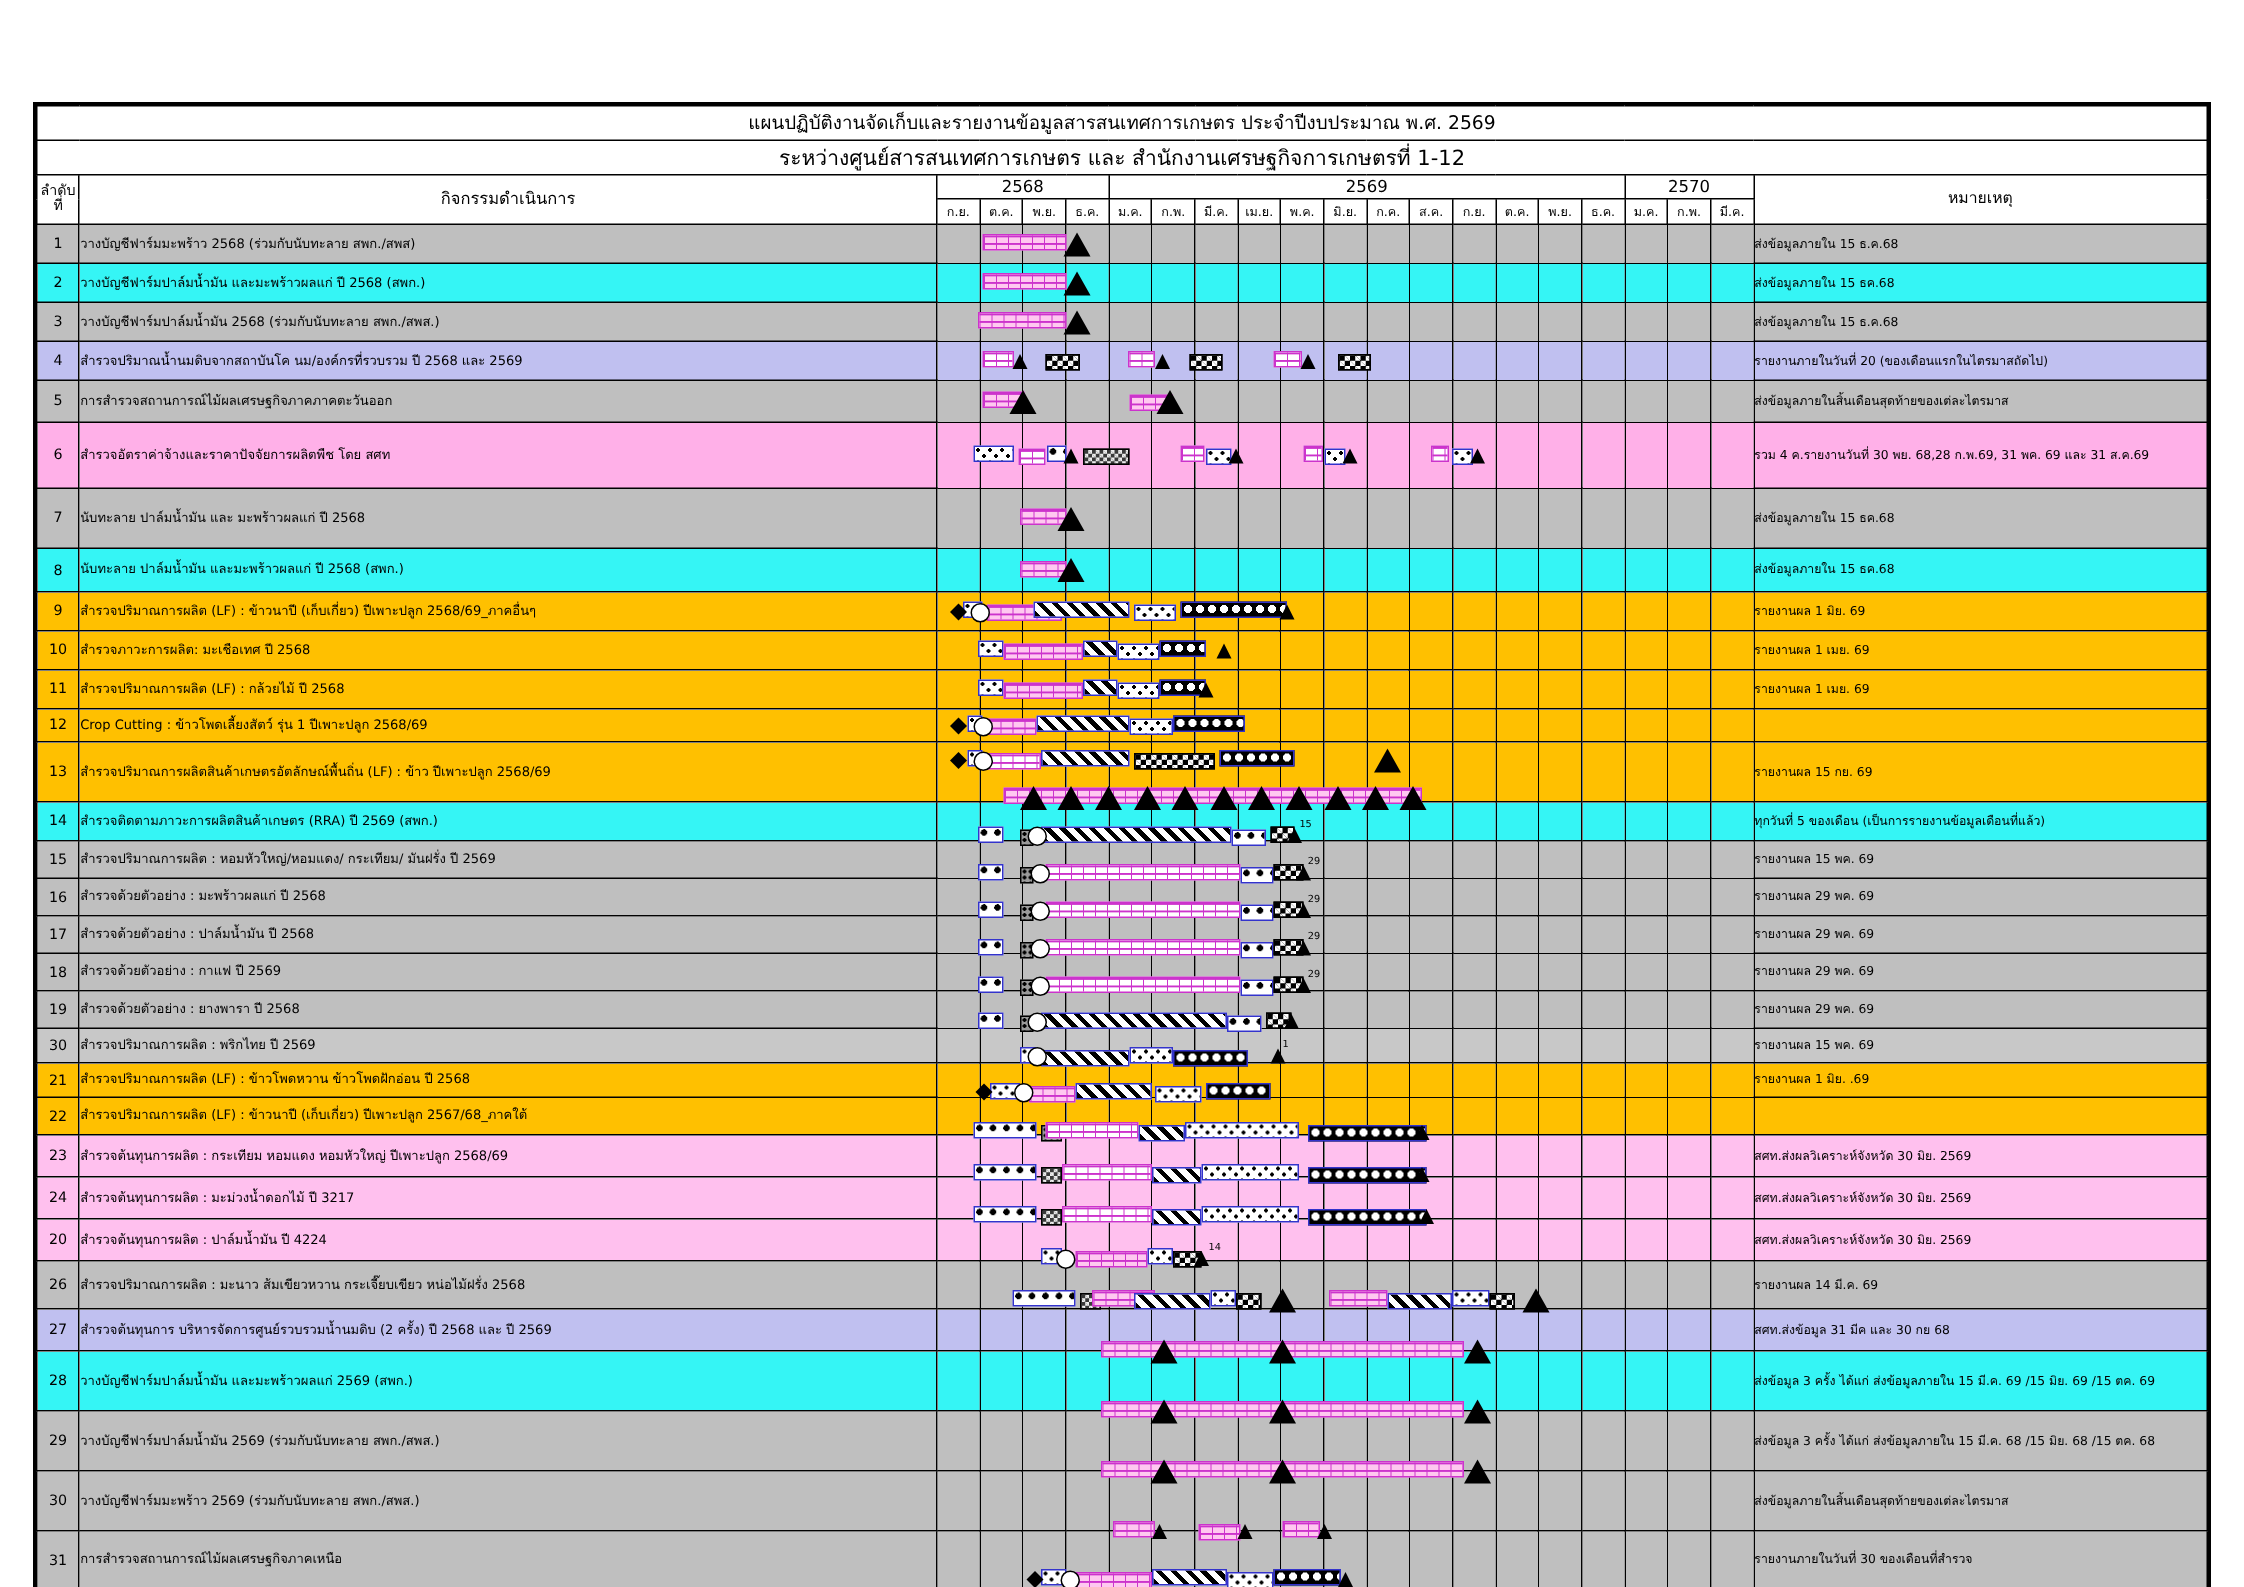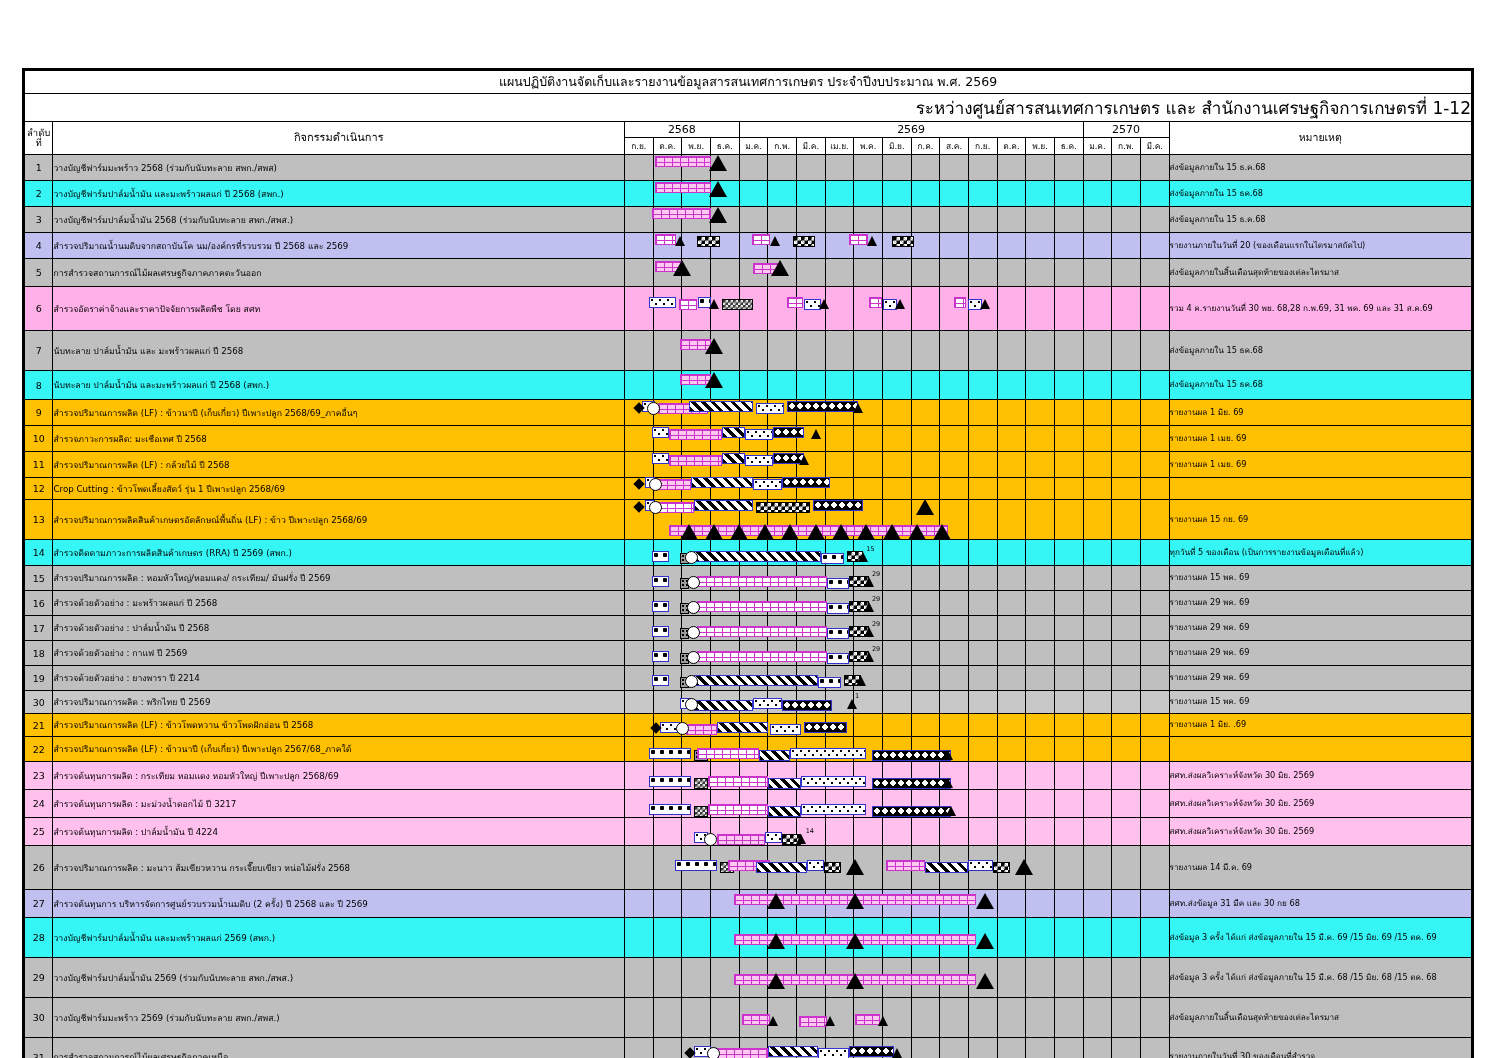--- a/index.html
+++ b/index.html
@@ -35,22 +35,22 @@
     overflow: hidden;
   }
   .title-cell {
     text-align: center;
     font-size: 12.5px;
     height: 22px;
     background: #fff;
     color: #000;
   }
   .subtitle-cell {
-    text-align: right;
-    font-size: 17px;
+    text-align: center;
+    font-size: 14px;
     height: 20px;
     background: #fff;
     color: #000;
   }
   .hdr {
     text-align: center;
     font-size: 10px;
     background: #fff;
     color: #000;
     line-height: 1.05;
@@ -713,21 +713,21 @@
           <td class="mon f-gray"></td>
           <td class="mon f-gray"></td>
           <td class="mon f-gray"></td>
           <td class="mon f-gray"></td>
           <td class="mon f-gray"></td>
           <td class="mon f-gray"></td>
           <td class="note f-gray">รายงานผล 29 พค. 69</td>
         </tr>
         <tr style="height: 25px;">
           <td class="no f-gray">19</td>
-          <td class="act f-gray">สำรวจด้วยตัวอย่าง   : ยางพารา ปี 2214</td>
+          <td class="act f-gray">สำรวจด้วยตัวอย่าง   : ยางพารา ปี 2568</td>
           <td class="mon f-gray"></td>
           <td class="mon f-gray"></td>
           <td class="mon f-gray"></td>
           <td class="mon f-gray"></td>
           <td class="mon f-gray"></td>
           <td class="mon f-gray"></td>
           <td class="mon f-gray"></td>
           <td class="mon f-gray"></td>
           <td class="mon f-gray"></td>
           <td class="mon f-gray"></td>
@@ -856,21 +856,21 @@
           <td class="mon f-pinkl"></td>
           <td class="mon f-pinkl"></td>
           <td class="mon f-pinkl"></td>
           <td class="mon f-pinkl"></td>
           <td class="mon f-pinkl"></td>
           <td class="mon f-pinkl"></td>
           <td class="mon f-pinkl"></td>
           <td class="note f-pinkl">สศท.ส่งผลวิเคราะห์จังหวัด 30 มิย. 2569</td>
         </tr>
         <tr style="height: 28px;">
-          <td class="no f-pinkl">25</td>
+          <td class="no f-pinkl">20</td>
           <td class="act f-pinkl">สำรวจต้นทุนการผลิต : ปาล์มน้ำมัน ปี 4224</td>
           <td class="mon f-pinkl"></td>
           <td class="mon f-pinkl"></td>
           <td class="mon f-pinkl"></td>
           <td class="mon f-pinkl"></td>
           <td class="mon f-pinkl"></td>
           <td class="mon f-pinkl"></td>
           <td class="mon f-pinkl"></td>
           <td class="mon f-pinkl"></td>
           <td class="mon f-pinkl"></td>
@@ -879,21 +879,21 @@
           <td class="mon f-pinkl"></td>
           <td class="mon f-pinkl"></td>
           <td class="mon f-pinkl"></td>
           <td class="mon f-pinkl"></td>
           <td class="mon f-pinkl"></td>
           <td class="mon f-pinkl"></td>
           <td class="mon f-pinkl"></td>
           <td class="mon f-pinkl"></td>
           <td class="note f-pinkl">สศท.ส่งผลวิเคราะห์จังหวัด 30 มิย. 2569</td>
         </tr>
-        <tr style="height: 44px;">
+        <tr style="height: 32px;">
           <td class="no f-gray">26</td>
           <td class="act f-gray">สำรวจปริมาณการผลิต :  มะนาว ส้มเขียวหวาน กระเจี๊ยบเขียว หน่อไม้ฝรั่ง 2568</td>
           <td class="mon f-gray"></td>
           <td class="mon f-gray"></td>
           <td class="mon f-gray"></td>
           <td class="mon f-gray"></td>
           <td class="mon f-gray"></td>
           <td class="mon f-gray"></td>
           <td class="mon f-gray"></td>
           <td class="mon f-gray"></td>

